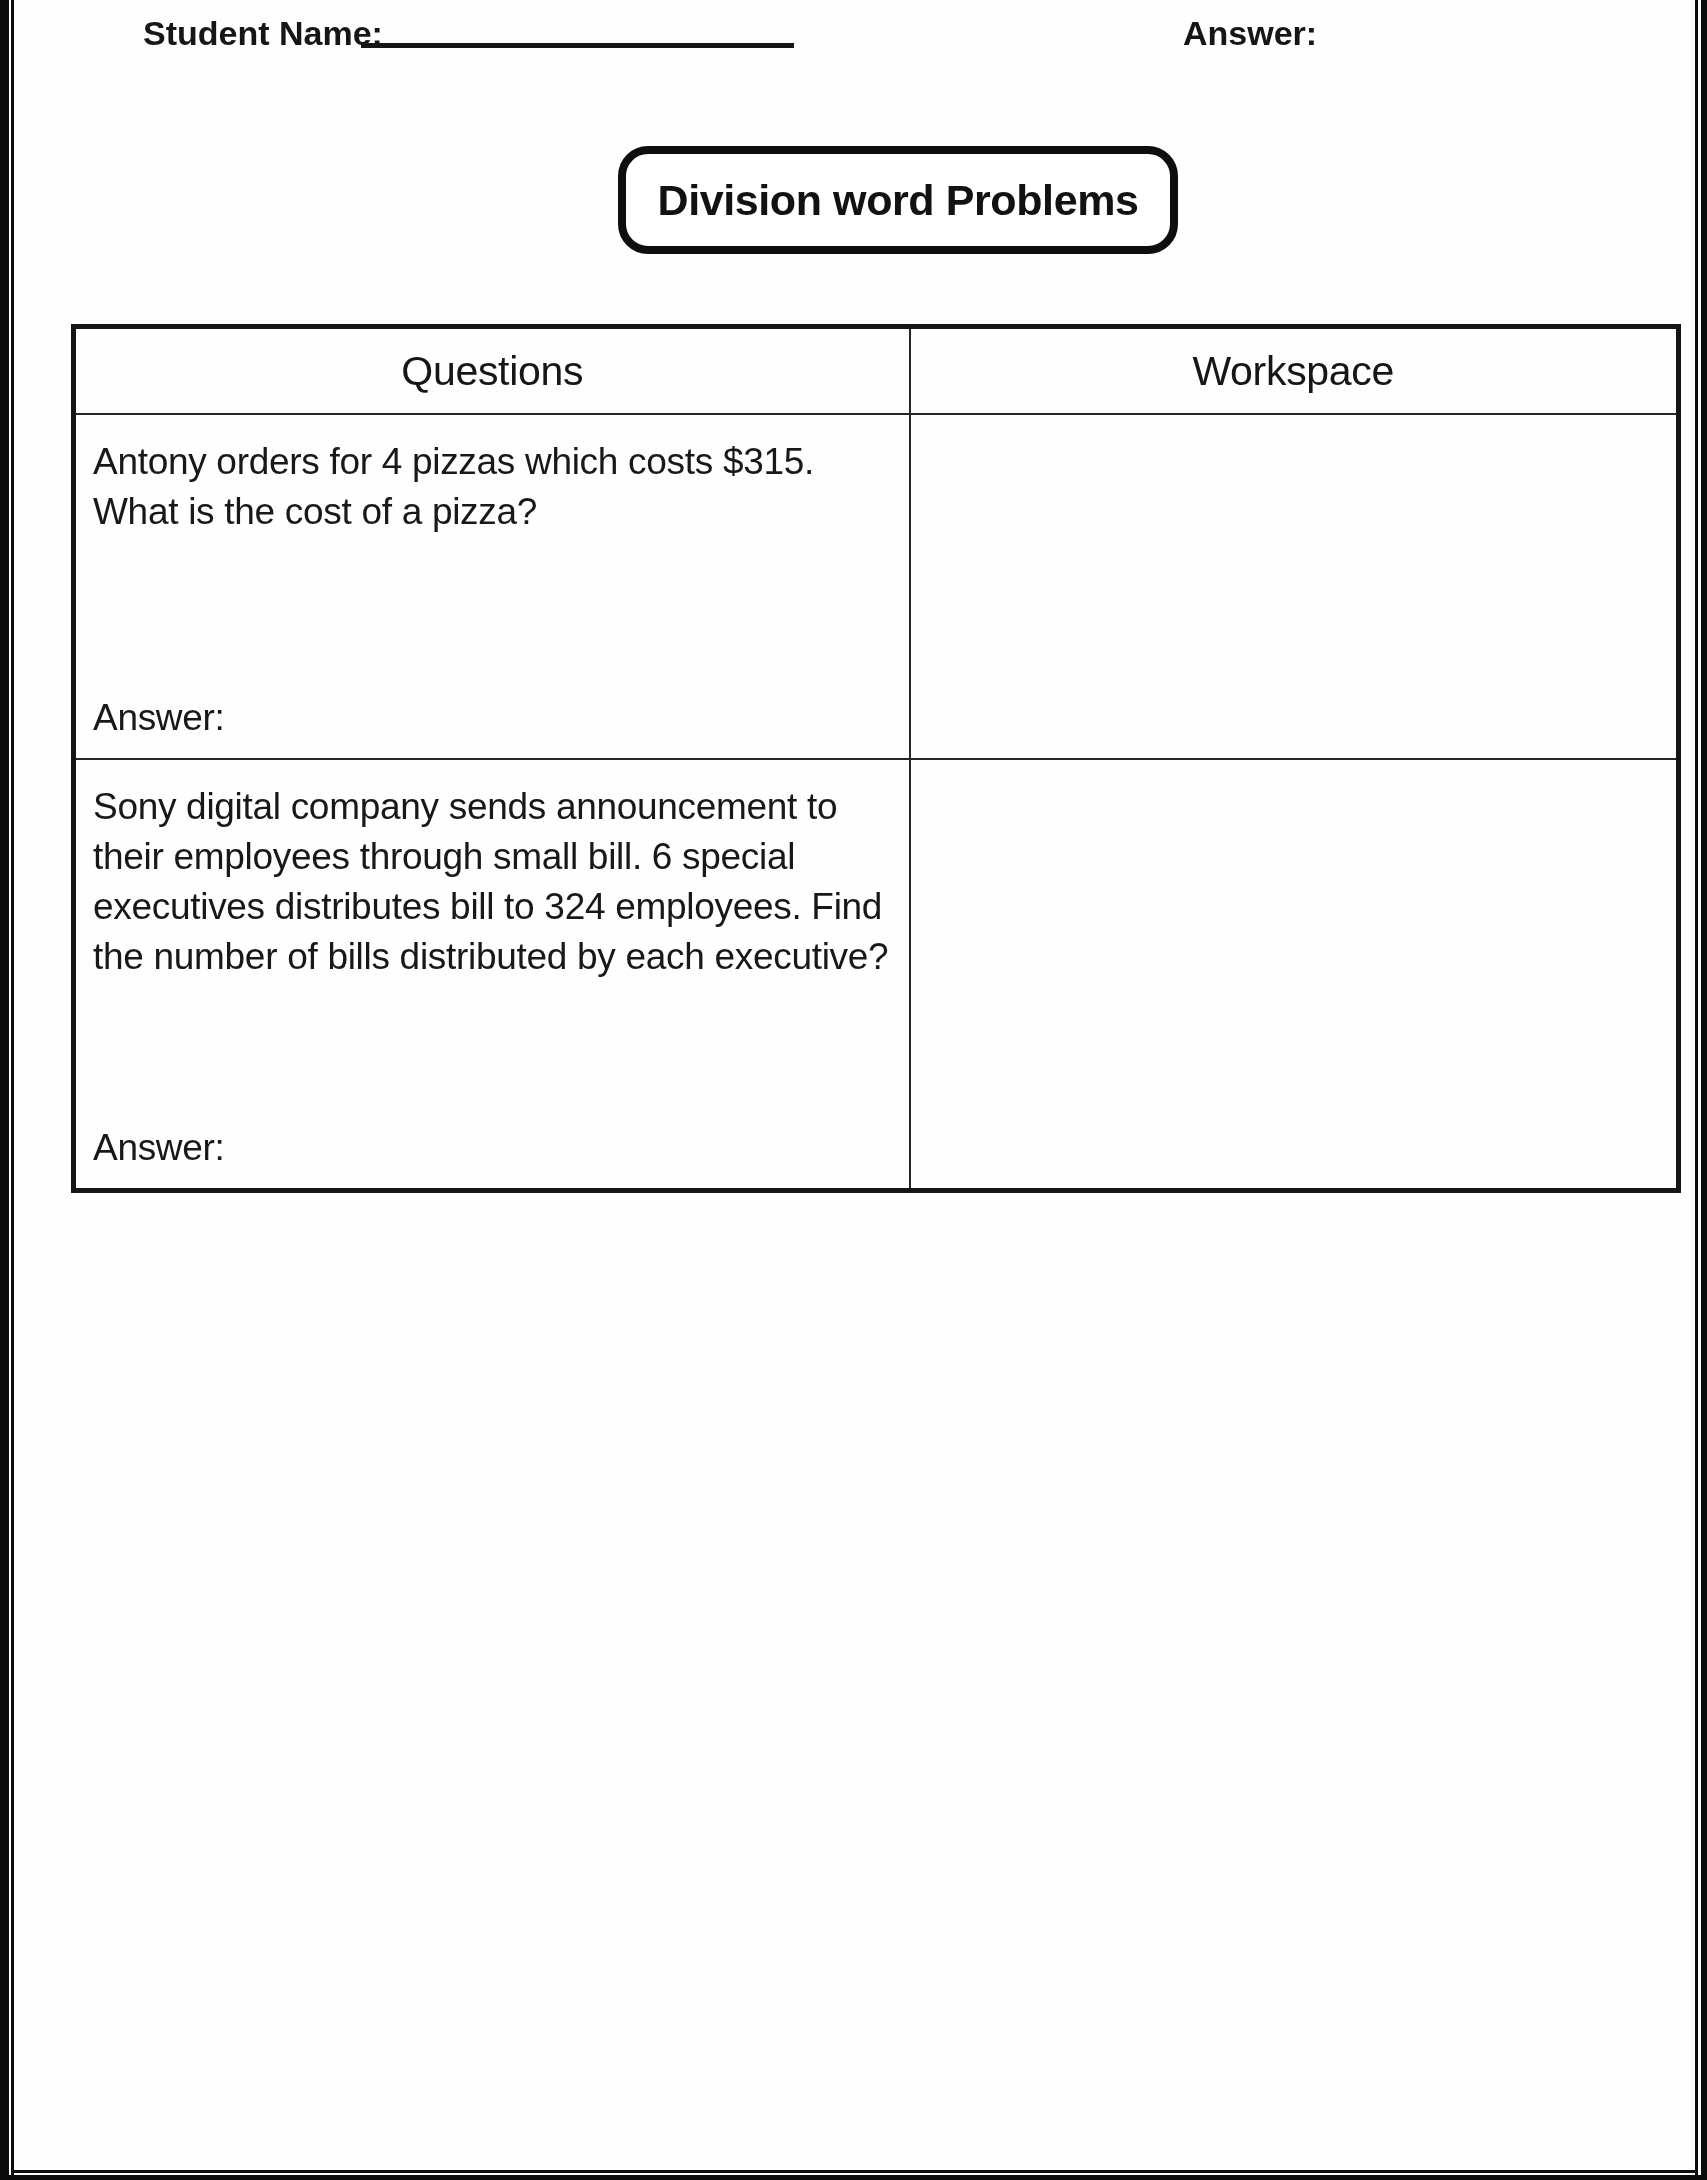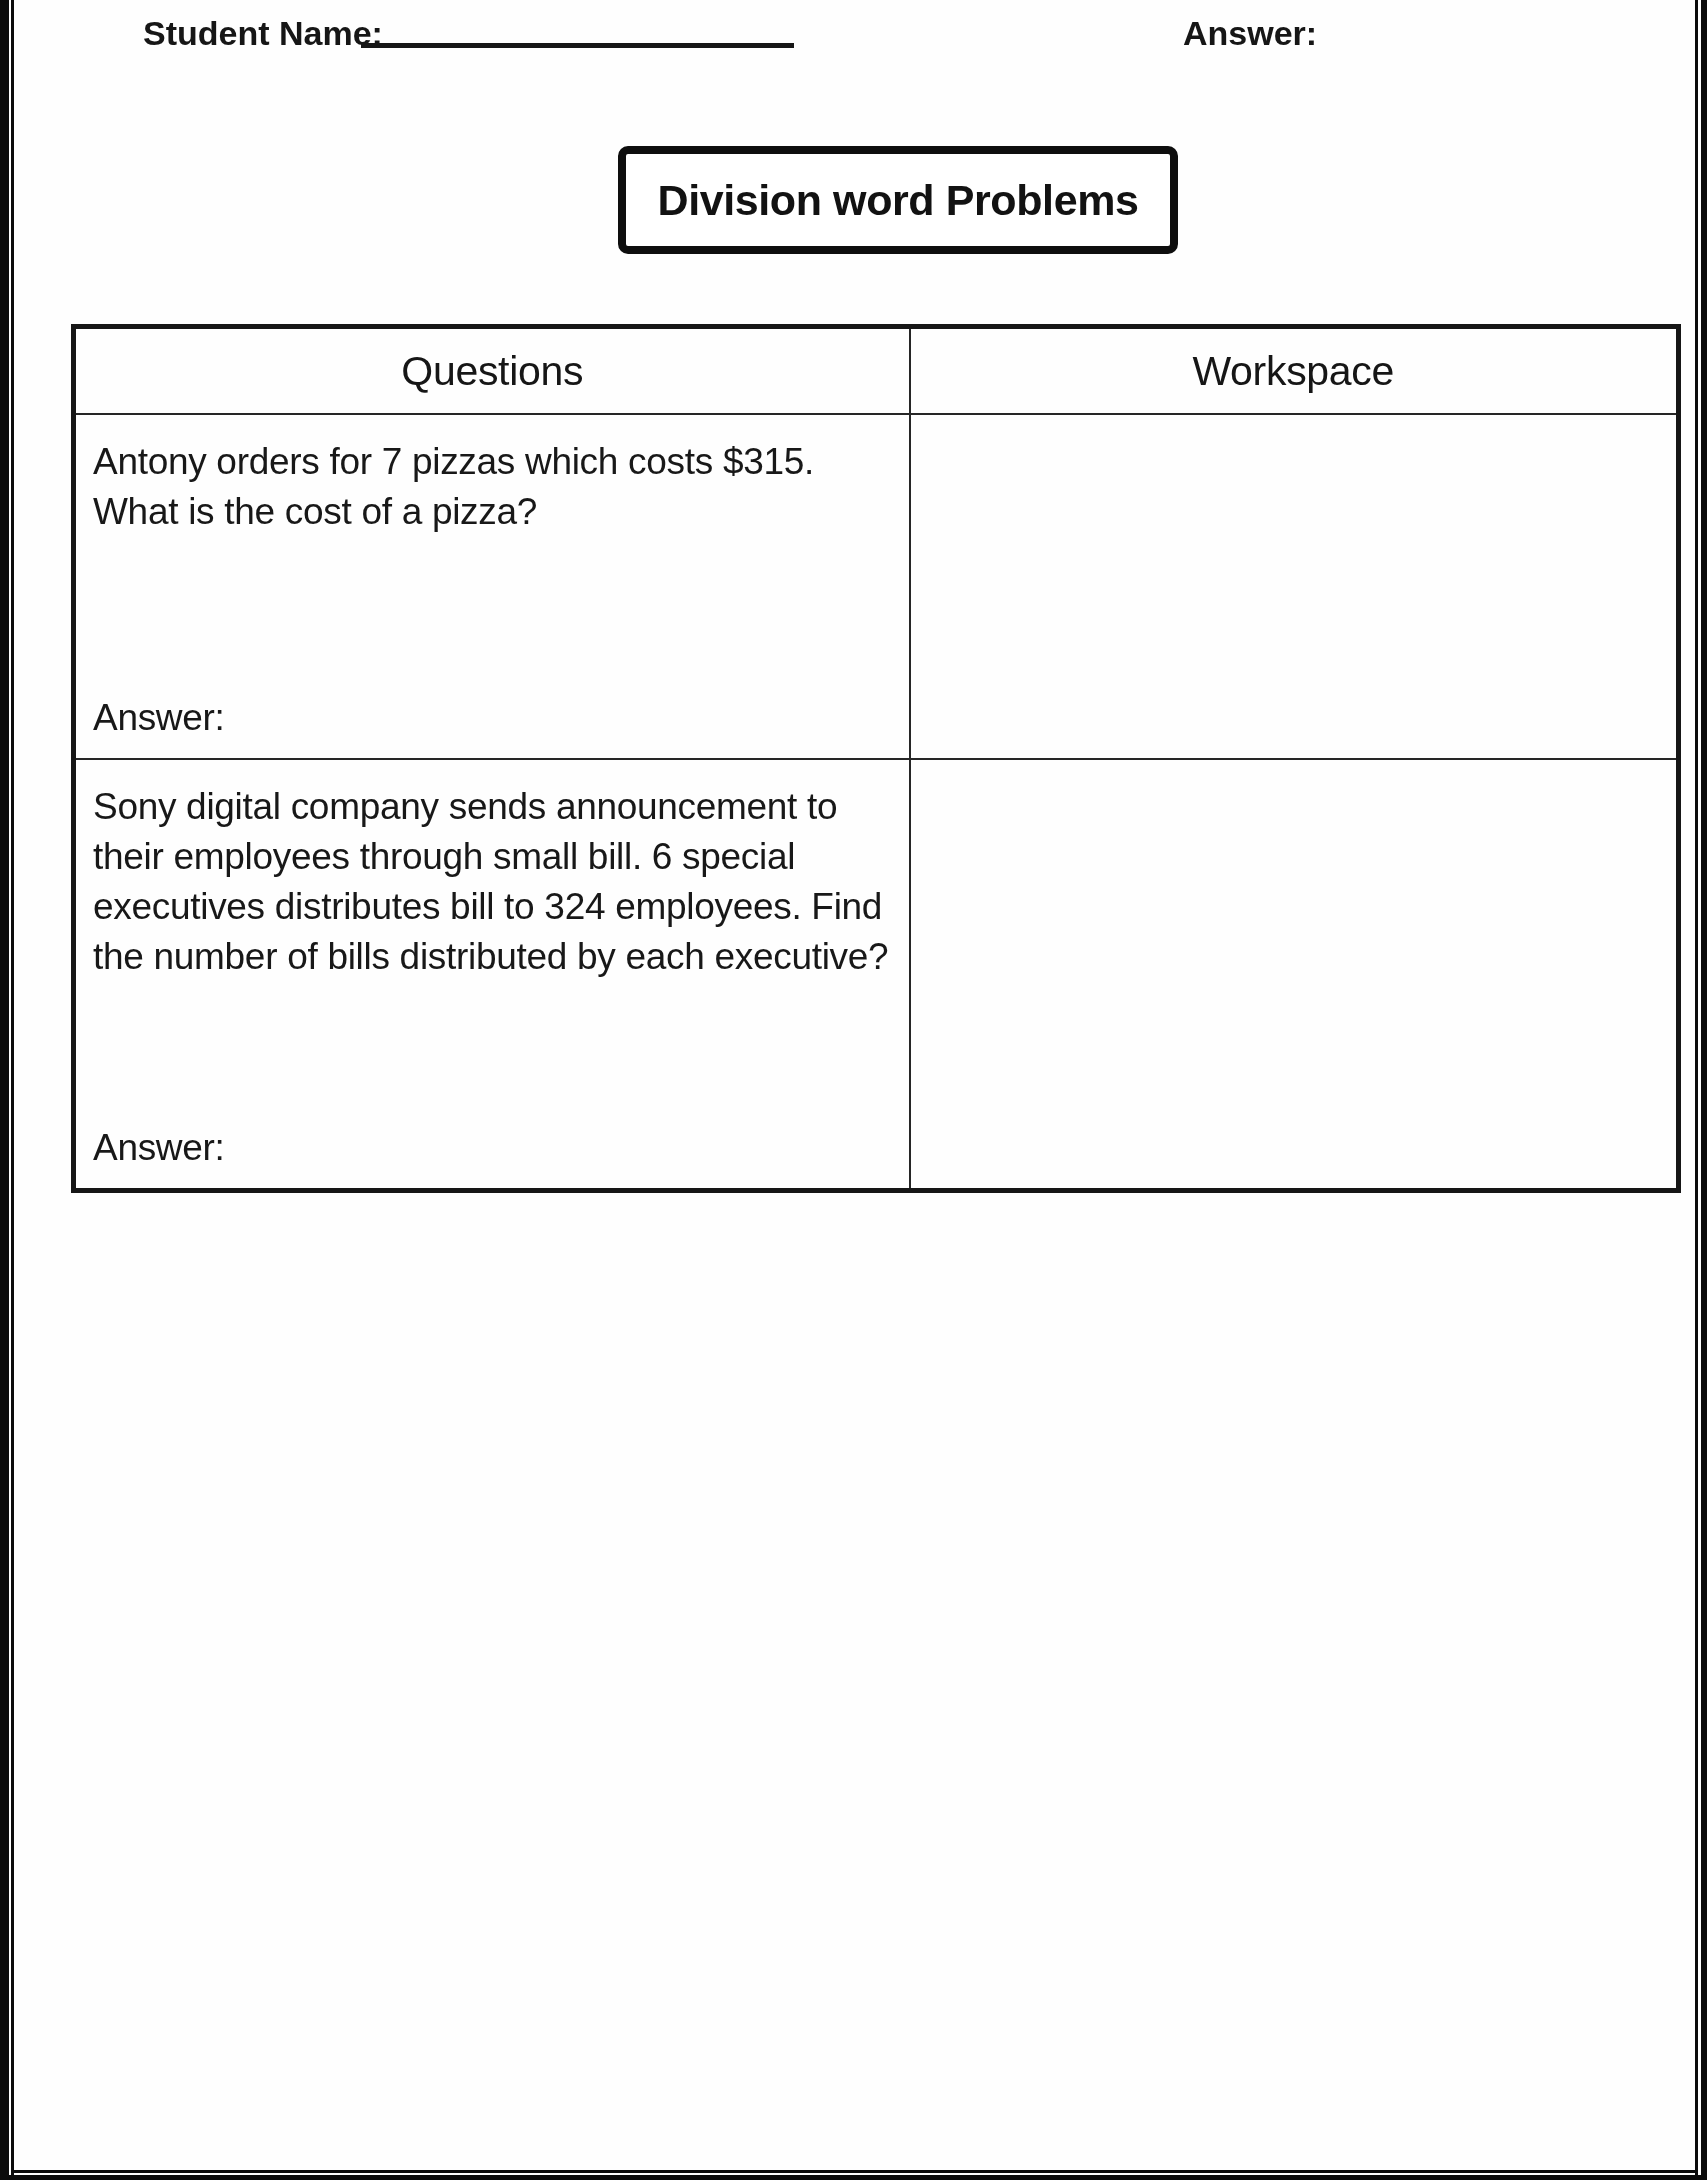--- a/index.html
+++ b/index.html
@@ -30,21 +30,21 @@
     background:#161616;
   }
   #score{
     position:absolute;left:1183px;top:6.8px;
     font-size:34px;font-weight:bold;line-height:53px;
   }
 
   
   #title-box{
     position:absolute;left:618px;top:146px;width:560px;height:108px;
-    border:8.5px solid #0e0e0e;border-radius:10px;
+    border:8.5px solid #0e0e0e;border-radius:30px;
     box-sizing:border-box;
     display:flex;align-items:center;justify-content:center;
     background:#ffffff;
   }
   #title-box span{
     font-size:43px;font-weight:bold;letter-spacing:-0.4px;color:#121212;
   }
 
   
   #problems-table{
@@ -112,21 +112,21 @@
         <col class="qcol">
         <col class="wcol">
       </colgroup>
     <tbody>
         <tr>
       <th class="colhead">Questions</th>
       <th class="colhead">Workspace</th>
     </tr>
     <tr>
       <td class="qcell r1">
-        <div class="qtext">Antony orders for 7 pizzas which costs $315. What is the cost of a pizza?</div>
+        <div class="qtext">Antony orders for 4 pizzas which costs $315. What is the cost of a pizza?</div>
         <div class="answer">Answer:</div>
       </td>
       <td class="wcell"></td>
     </tr>
     <tr>
       <td class="qcell r3">
         <div class="qtext">Sony digital company sends announcement to their employees through small bill. 6 special executives distributes bill to 324 employees. Find the number of bills distributed by each executive?</div>
         <div class="answer">Answer:</div>
       </td>
       <td class="wcell"></td>

